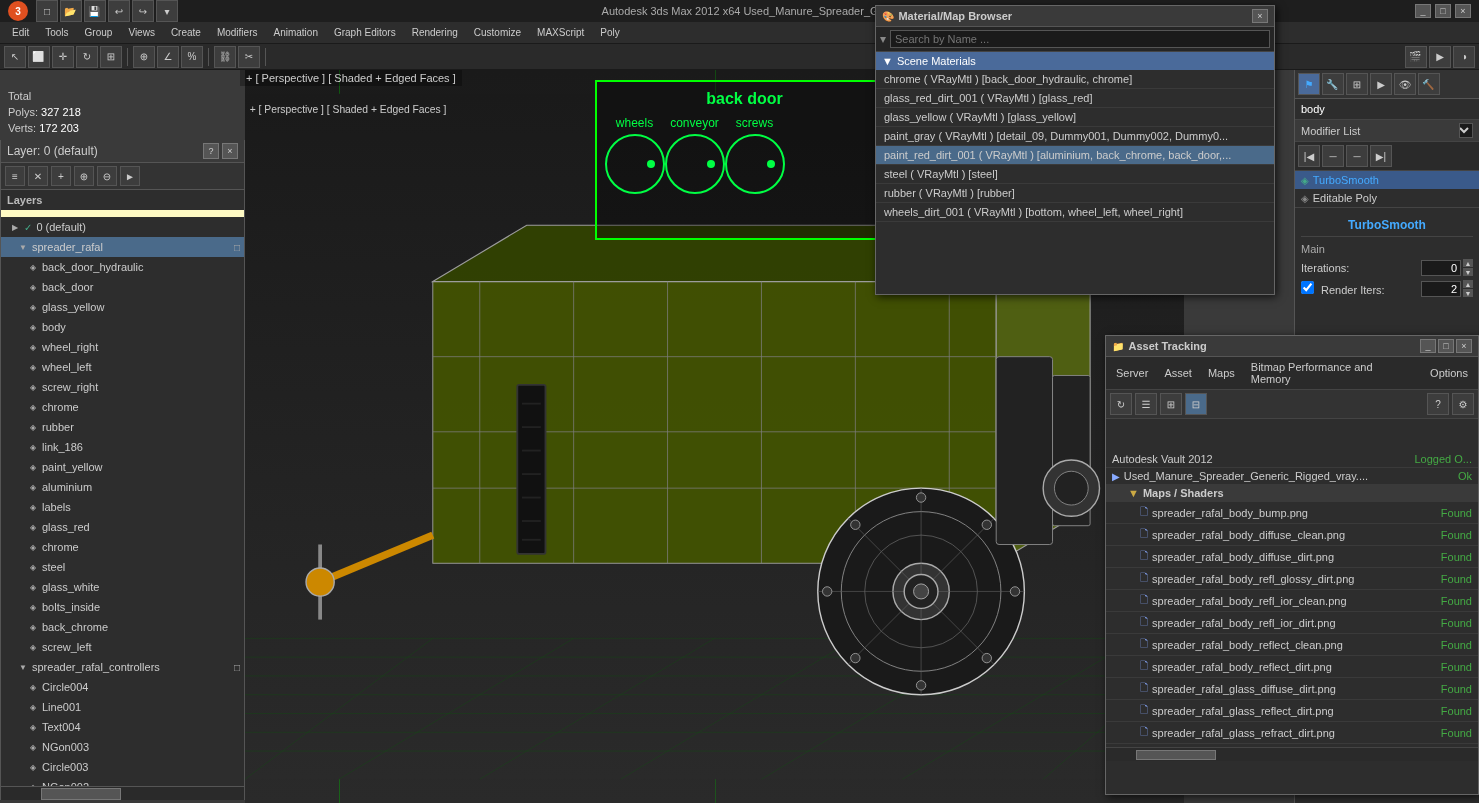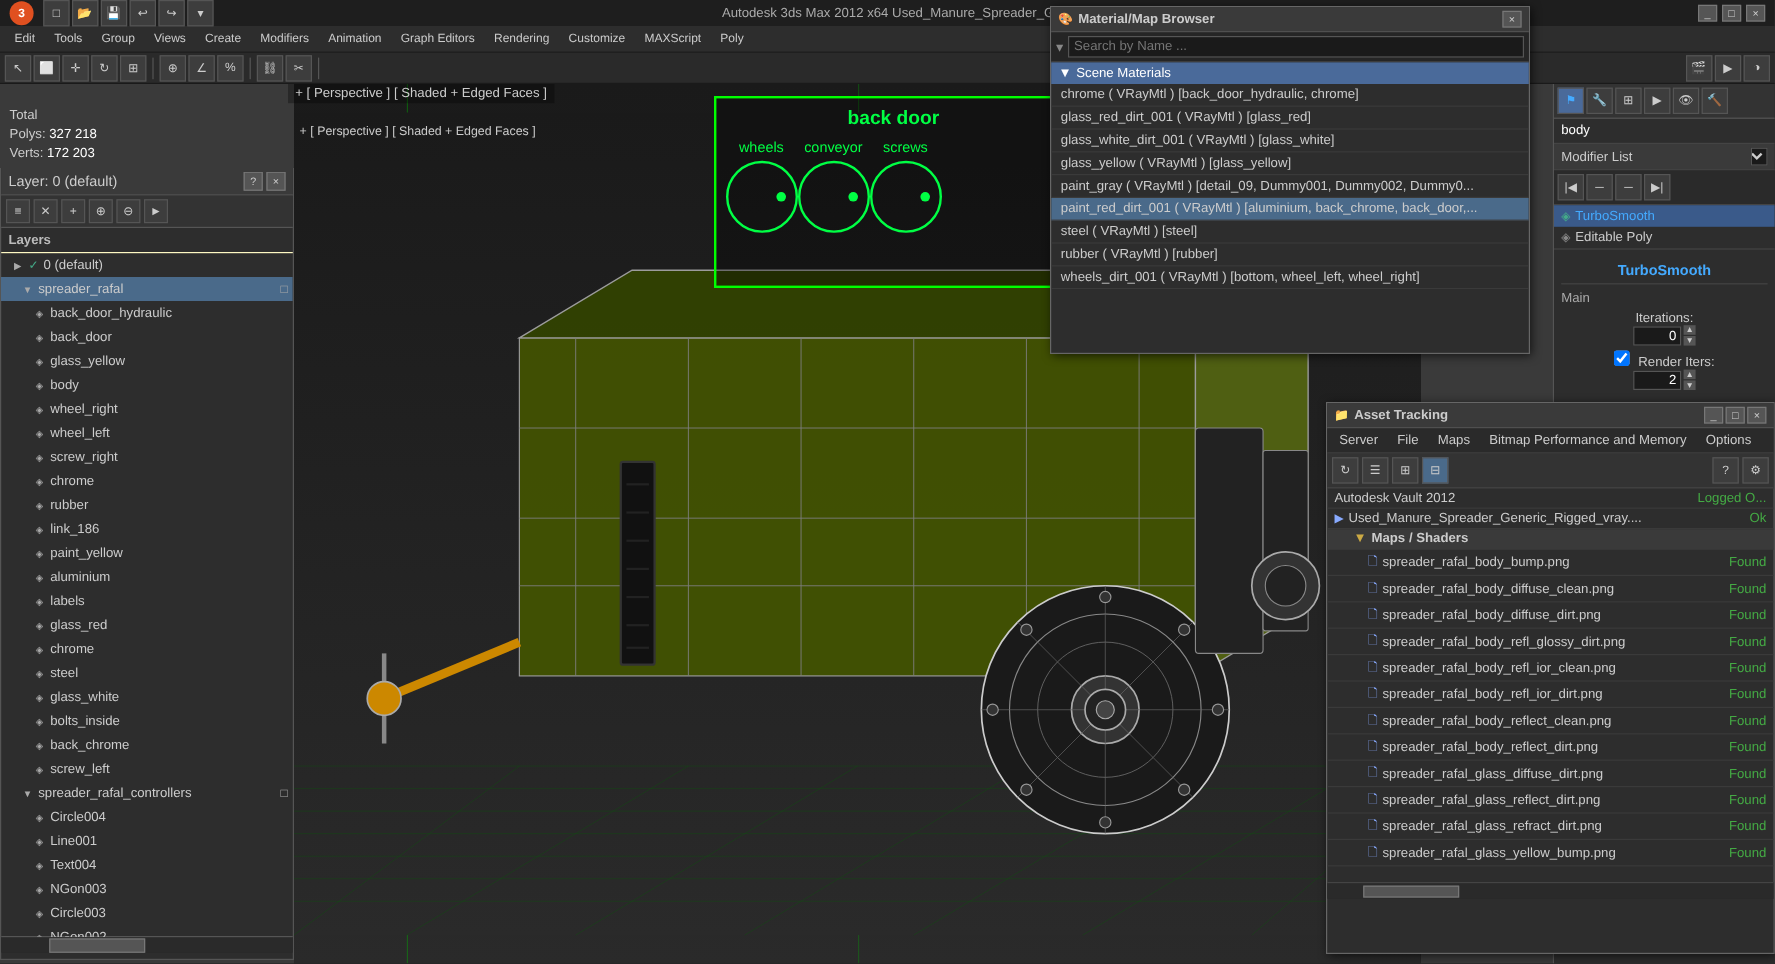--- a/index.html
+++ b/index.html
@@ -138,21 +138,21 @@
       padding: 3px 4px;
       background: #333;
       border-bottom: 1px solid #555;
       gap: 3px;
     }
     .layers-toolbar .tb-btn { width: 20px; height: 20px; }
     #layers-title-row {
       padding: 4px 6px;
       font-weight: bold;
       color: #bbb;
-      border-bottom: 1px solid #fef9c3;
+      border-bottom: 7px solid #fef9c3;
     }
     .layer-tree { overflow-y: auto; height: calc(100% - 90px); }
     .layer-item {
       display: flex;
       align-items: center;
       padding: 2px 4px;
       cursor: pointer;
       color: #ccc;
       font-size: 11px;
       height: 20px;
@@ -290,21 +290,20 @@
     .turbo-params {
       padding: 6px;
       border-top: 1px solid #444;
     }
     .param-row {
       display: flex;
       align-items: center;
       justify-content: space-between;
       margin-bottom: 4px;
       font-size: 11px;
-      flex-direction: column;
     }
     .param-input {
       width: 40px;
       background: #1a1a1a;
       border: 1px solid #555;
       color: #fff;
       font-size: 11px;
       padding: 1px 3px;
       text-align: right;
     }
@@ -428,21 +427,21 @@
       border-bottom: 1px solid #3a3a3a;
       font-size: 11px;
     }
     .asset-row .asset-name { flex: 1; color: #ccc; }
     .asset-row .asset-status { width: 80px; text-align: right; }
     .asset-row.section-header {
       background: #3a3a3a;
       color: #ddd;
       font-weight: bold;
     }
-    .asset-row.vault-row { color: #aaa; }
+    .asset-row.vault-row { color: #aaa; margin-top: 32px; }
     .status-ok { color: #4a4; }
     .status-found { color: #4a4; }
     .status-logged { color: #4a4; }
     .asset-icon { color: #88aaff; margin-right: 4px; font-size: 10px; }
     .asset-folder-icon { color: #ccaa44; margin-right: 4px; }
     .asset-scroll-x {
       height: 14px;
       background: #2a2a2a;
       border-top: 1px solid #444;
     }
@@ -910,21 +909,20 @@
     <span class="mat-search-icon">▾</span>
     <input type="text" class="mat-search-input" placeholder="Search by Name ..." style="">
   </div>
   <div class="mat-section-header">
     <span>▼</span>
     <span>Scene Materials</span>
   </div>
   <div class="mat-list">
     <div class="mat-item">chrome ( VRayMtl ) [back_door_hydraulic, chrome]</div>
     <div class="mat-item">glass_red_dirt_001 ( VRayMtl ) [glass_red]</div>
-    <div class="mat-item">glass_white_dirt_001 ( VRayMtl ) [glass_white]</div>
     <div class="mat-item">glass_yellow ( VRayMtl ) [glass_yellow]</div>
     <div class="mat-item">paint_gray ( VRayMtl ) [detail_09, Dummy001, Dummy002, Dummy0...</div>
     <div class="mat-item selected">paint_red_dirt_001 ( VRayMtl ) [aluminium, back_chrome, back_door,...</div>
     <div class="mat-item">steel ( VRayMtl ) [steel]</div>
     <div class="mat-item">rubber ( VRayMtl ) [rubber]</div>
     <div class="mat-item">wheels_dirt_001 ( VRayMtl ) [bottom, wheel_left, wheel_right]</div>
   </div>
 </div>
 
 <div id="asset-tracking">
@@ -934,21 +932,21 @@
       <span class="float-win-title">Asset Tracking</span>
     </div>
     <div class="float-win-controls">
       <div class="float-win-btn">_</div>
       <div class="float-win-btn">□</div>
       <div class="float-win-btn">×</div>
     </div>
   </div>
   <div class="asset-menubar">
     <div class="asset-menu-item">Server</div>
-    <div class="asset-menu-item">File</div>
+    <div class="asset-menu-item">Asset</div>
     <div class="asset-menu-item">Maps</div>
     <div class="asset-menu-item">Bitmap Performance and Memory</div>
     <div class="asset-menu-item">Options</div>
   </div>
   <div class="asset-toolbar">
     <div class="asset-tb-left">
       <div class="tb-btn">↻</div>
       <div class="tb-btn">☰</div>
       <div class="tb-btn">⊞</div>
       <div class="tb-btn" style="background:#4a6a8a;">⊟</div>

